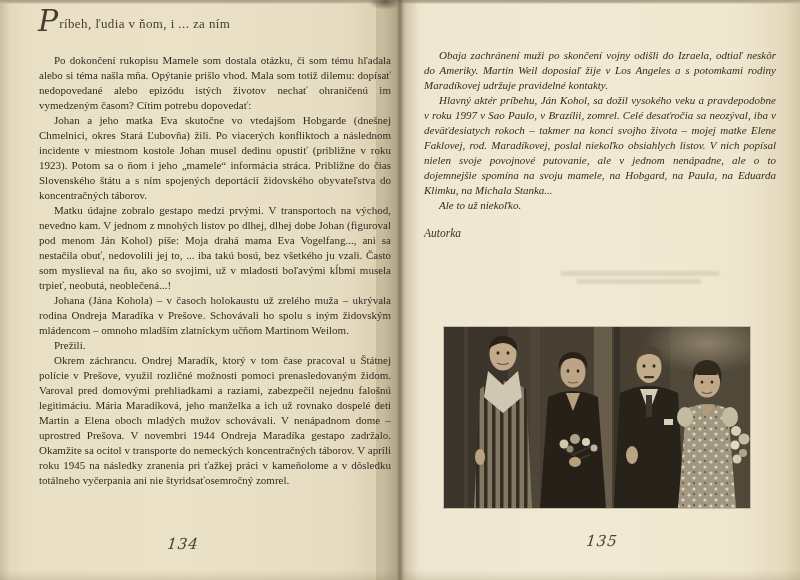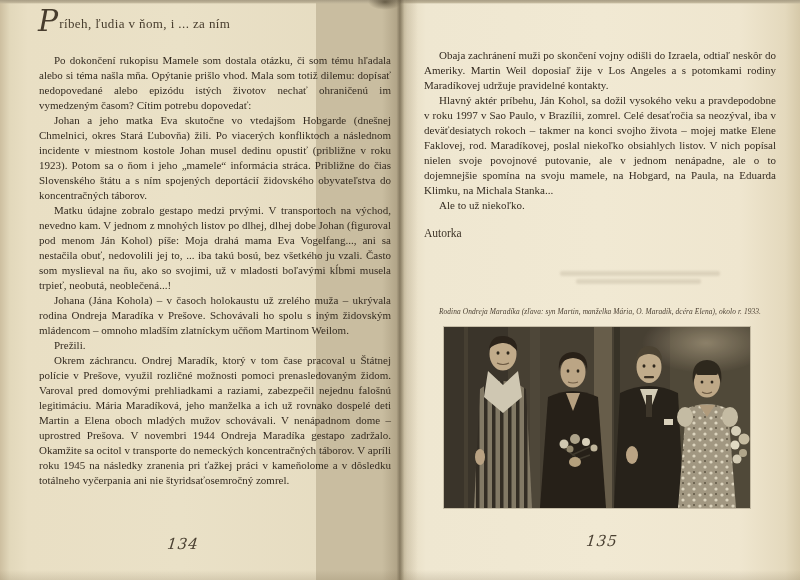--- a/index.html
+++ b/index.html
@@ -4,21 +4,21 @@
 <style>
   html,body{margin:0;padding:0;}
   body{
     width:800px;height:580px;position:relative;overflow:hidden;
     background:#c9bda0;
     font-family:"Liberation Serif","DejaVu Serif",serif;
   }
   .spread{position:absolute;inset:0;}
   .page{position:absolute;top:0;bottom:0;}
   .page-left{
-    left:0;width:316px;
+    left:0;width:376px;
     background:linear-gradient(90deg,#cdbfa0 0px,#e2d8bb 10px,#e9dfc4 28px,#eae1c7 180px,#e6dcc1 340px,#d9cdae 392px,#b7a886 400px);
   }
   .page-right{
     left:400px;width:400px;
     background:linear-gradient(90deg,#cfc3a4 0px,#e6dcc2 7px,#efe7d1 26px,#f1e9d3 200px,#efe6cf 340px,#e4d9bd 385px,#d6c9a9 400px);
   }
   .top-edge{position:absolute;left:0;top:0;width:800px;height:4px;
     background:linear-gradient(180deg,#a89d85 0%,#bdb297 60%,rgba(189,178,151,0) 100%);}
   .gutter{position:absolute;top:0;bottom:0;left:382px;width:36px;
     background:linear-gradient(90deg,rgba(88,72,45,0) 0%,rgba(88,72,45,.20) 40%,rgba(58,46,26,.48) 50%,rgba(88,72,45,.16) 62%,rgba(88,72,45,0) 100%);}
@@ -31,21 +31,21 @@
   .header{position:absolute;left:38px;top:6px;color:#473c2d;white-space:nowrap;}
   .header .initial{
     font-family:"DejaVu Serif",serif;font-style:italic;font-size:30px;line-height:30px;
     letter-spacing:0;margin-right:1px;
   }
   .header .rest{font-size:13px;letter-spacing:.4px;position:relative;top:-3px;}
 
   
   .body-text{position:absolute;width:352px;color:#342b21;}
   .body-left{left:39px;top:53px;}
-  .body-right{left:424px;top:48px;}
+  .body-right{left:424px;top:48px;font-style:italic;}
   .body-text p{
     margin:0;text-indent:15px;text-align:justify;
     font-size:11px;line-height:15px;
   }
   .signature{margin-top:14px;text-align:left;padding-right:72px;font-size:11.5px;color:#3d3327;}
 
   
   .show-through{position:absolute;left:560px;top:268px;width:160px;height:26px;opacity:.14;filter:blur(1.2px);}
   .show-through div{height:5px;margin:3px 0;background:#6a5c44;border-radius:2px;}
   .show-through div:nth-child(2){width:78%;margin-left:10%;}
@@ -100,21 +100,20 @@
     <p>Hlavný aktér príbehu, Ján Kohol, sa dožil vysokého veku a pravdepodobne v roku 1997 v Sao Paulo, v Brazílii, zomrel. Celé desaťročia sa neozýval, iba v deväťdesiatych rokoch – takmer na konci svojho života – mojej matke Elene Faklovej, rod. Maradíkovej, poslal niekoľko obsiahlych listov. V nich popísal nielen svoje povojnové putovanie, ale v jednom nenápadne, ale o to dojemnejšie spomína na svoju mamele, na Hobgard, na Paula, na Eduarda Klimku, na Michala Stanka...</p>
     <p>Ale to už niekoľko.</p>
     <div class="signature">Autorka</div>
   </div>
 
   <div class="show-through">
       <div></div>
       <div></div>
     </div>
 
-  <div class="caption">Rodina Ondreja Maradíka (zľava: syn Martin, manželka Mária, O. Maradík, dcéra Elena), okolo r. 1933.</div>
 
   <div class="photo" title="Čiernobiela rodinná fotografia: chlapec v pásikavom saku, žena v tmavých šatách s kyticou, muž v obleku a dievča v kvetovaných šatách pred závesom">
     <svg viewBox="0 0 306 181" preserveAspectRatio="none">
       <defs>
         <pattern id="stripes" width="8" height="8" patternUnits="userSpaceOnUse">
           <rect width="8" height="8" fill="#857c6a"></rect>
           <rect x="0" width="3.5" height="8" fill="#2f2a23"></rect>
         </pattern>
         <pattern id="floral" width="11" height="11" patternUnits="userSpaceOnUse">
           <rect width="11" height="11" fill="#a79d88"></rect>

